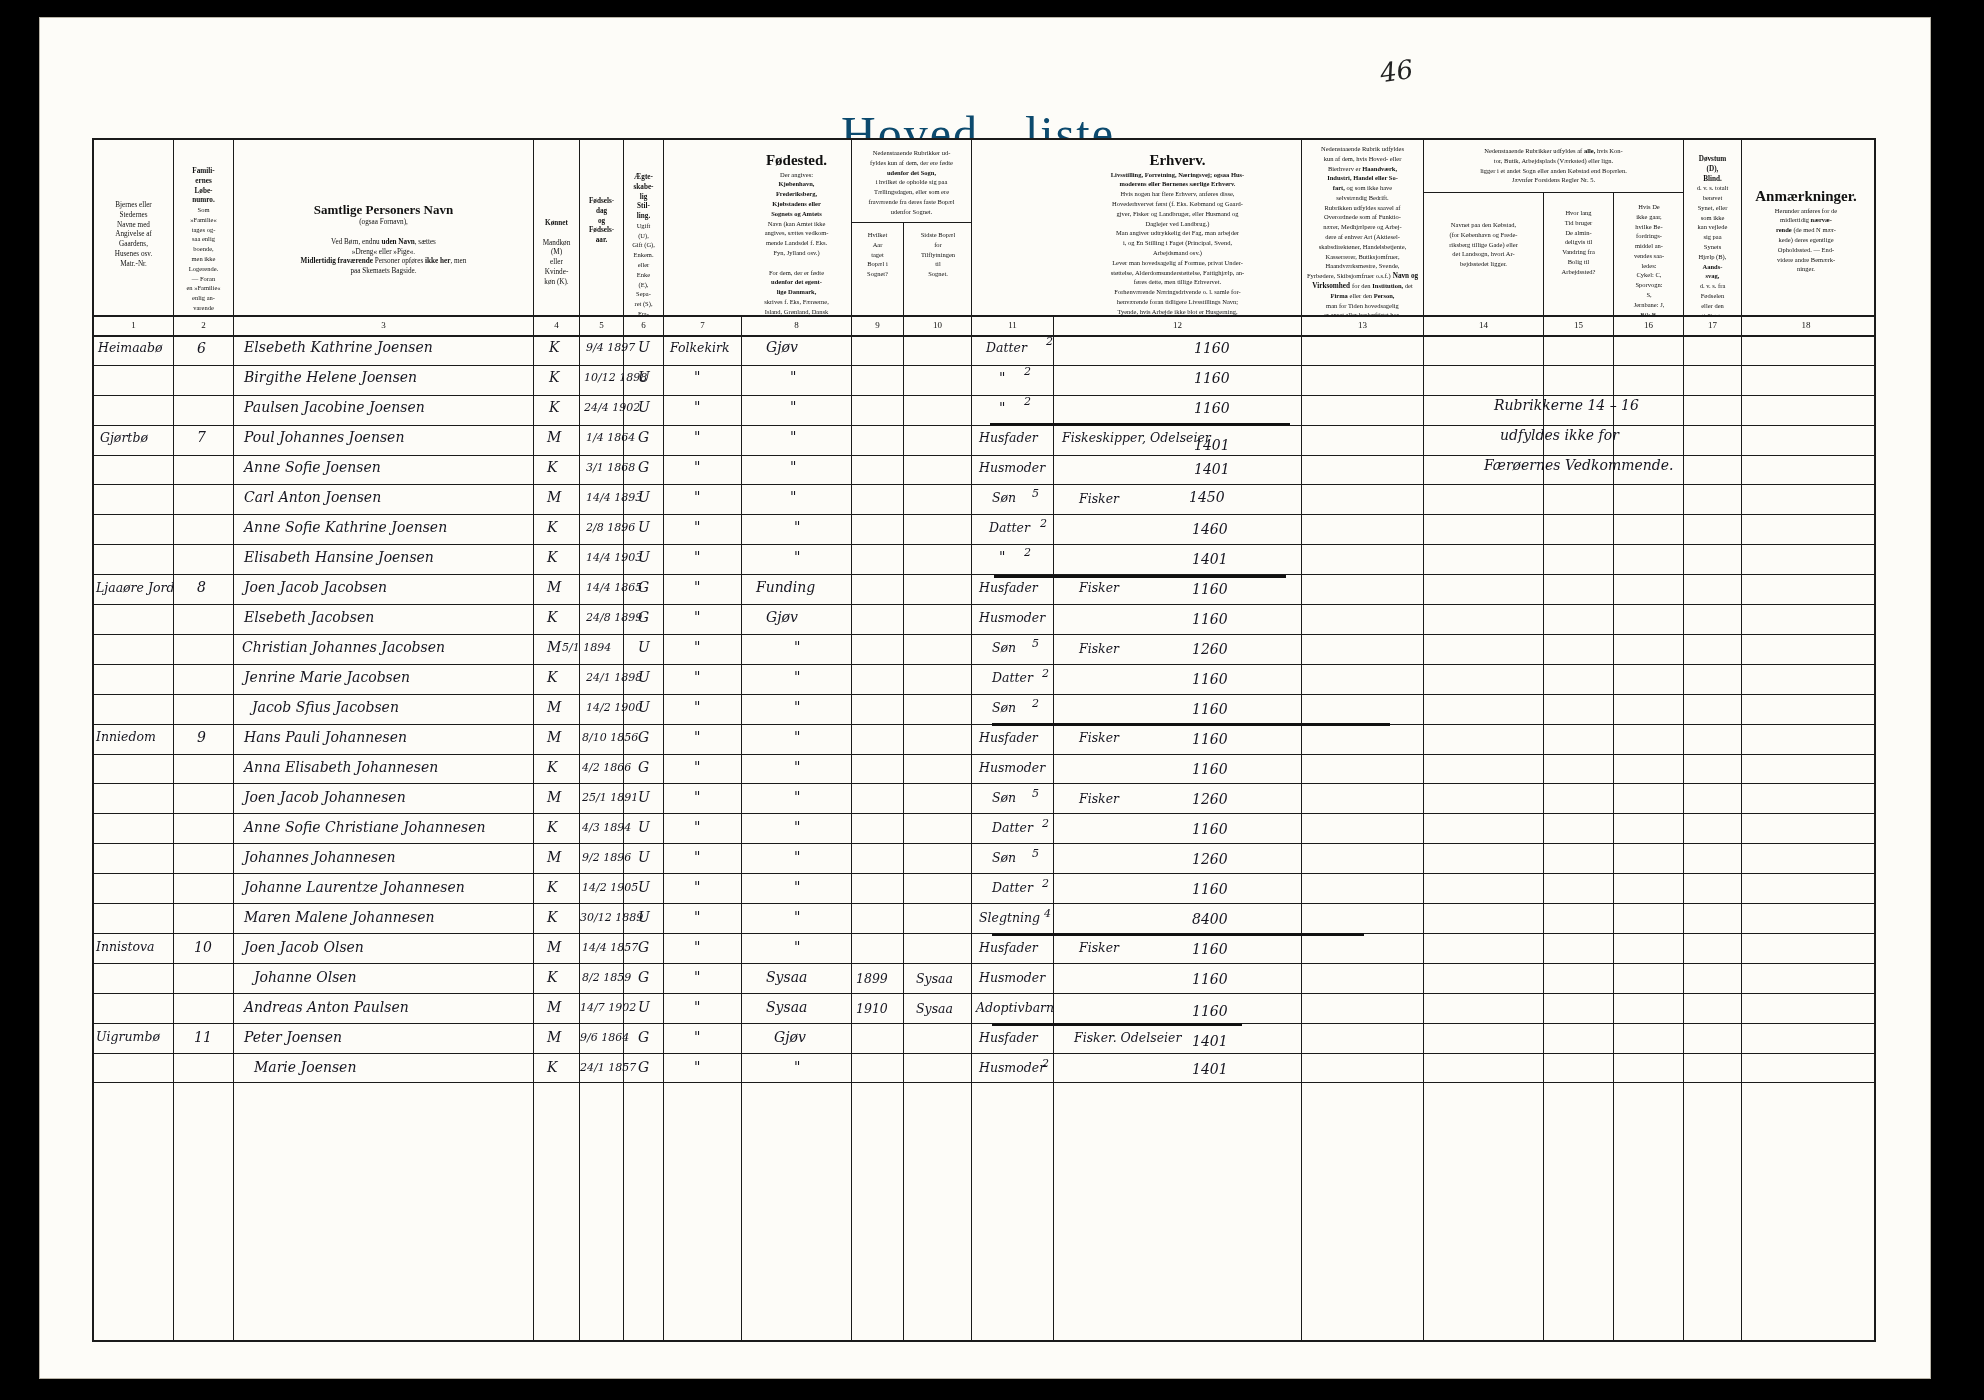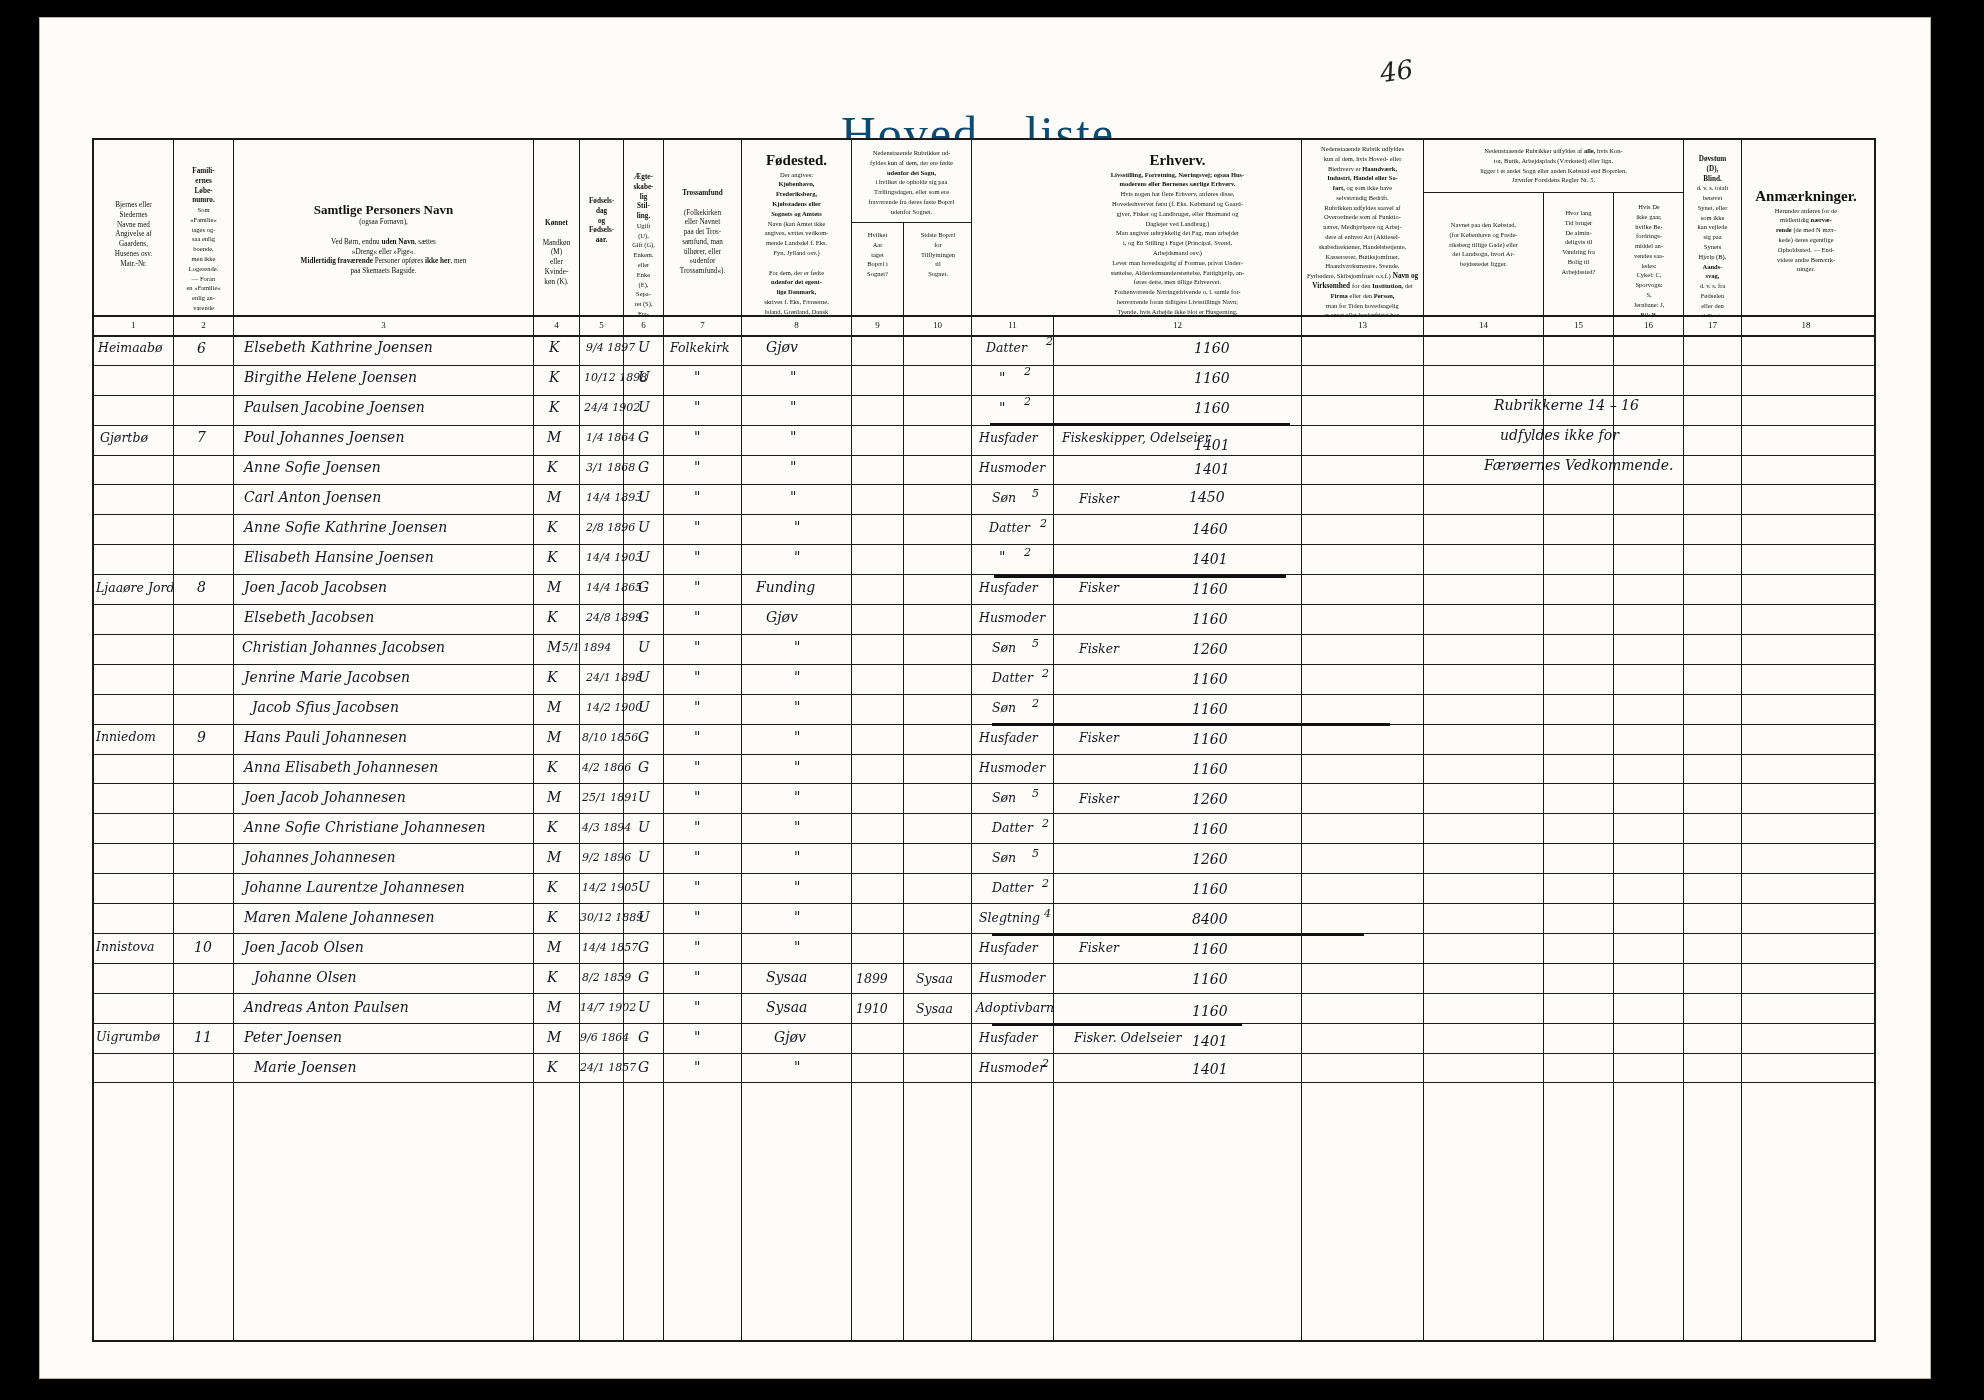--- a/index.html
+++ b/index.html
@@ -161,25 +161,20 @@
         </div>
       </div>
 
       <div class="col" style="left:530px;width:40px;">
         <div class="hcell" style="padding-top:32px;">
           <span class="tiny"><b>Ægte-<br>skabe-<br>lig<br>Stil-<br>ling.</b></span><br>
           <span class="xtiny">Ugift<br>(U),<br>Gift (G),<br>Enkem.<br>eller<br>Enke<br>(E),<br>Sepa-<br>ret (S),<br>Fra-<br>skilt<br>(F).</span>
         </div>
       </div>
 
-      <div class="col" style="left:570px;width:78px;">
-        <div class="hcell" style="padding-top:48px;">
-          <span class="tiny"><b>Trossamfund</b><br><br>(Folkekirken<br>eller Navnet<br>paa det Tros-<br>samfund, man<br>tilhører, eller<br>»udenfor<br>Trossamfund«).</span>
-        </div>
-      </div>
 
       <div class="col" style="left:648px;width:110px;">
         <div class="hcell" style="padding-top:12px;">
           <span class="mid">Fødested.</span><br>
           <span class="xtiny">Der angives:<br><b>Kjøbenhavn,<br>Frederiksberg,<br>Kjøbstadens eller<br>Sognets og Amtets</b><br>Navn (kan Amtet ikke<br>angives, sættes vedkom-<br>mende Landsdel f. Eks.<br>Fyn, Jylland osv.)<br><br>For dem, der er fødte<br><b>udenfor det egent-<br>lige Danmark,</b><br>skrives f. Eks, Færøerne,<br>Island, Grønland, Dansk<br>Vestindien eller ved-<br>kommende  Navn.</span>
         </div>
       </div>
 
       <div class="col" style="left:758px;width:120px;">
         <div class="hcell" style="padding-top:8px;height:82px;bottom:auto;">

